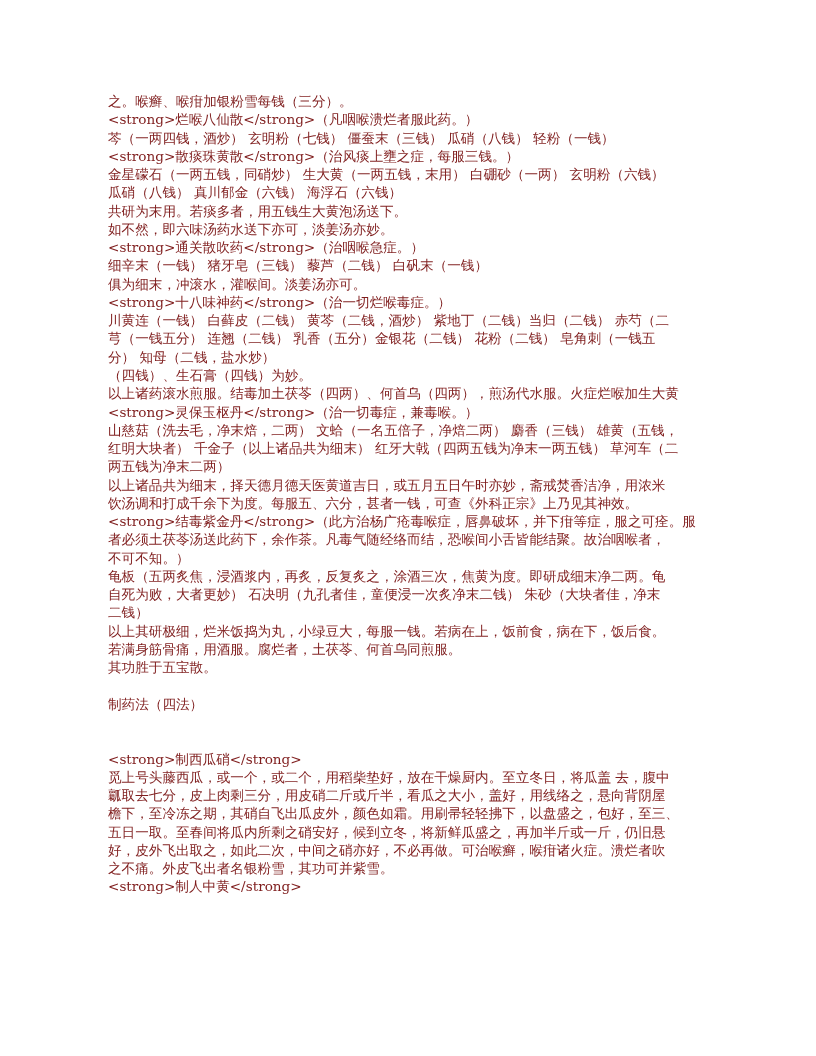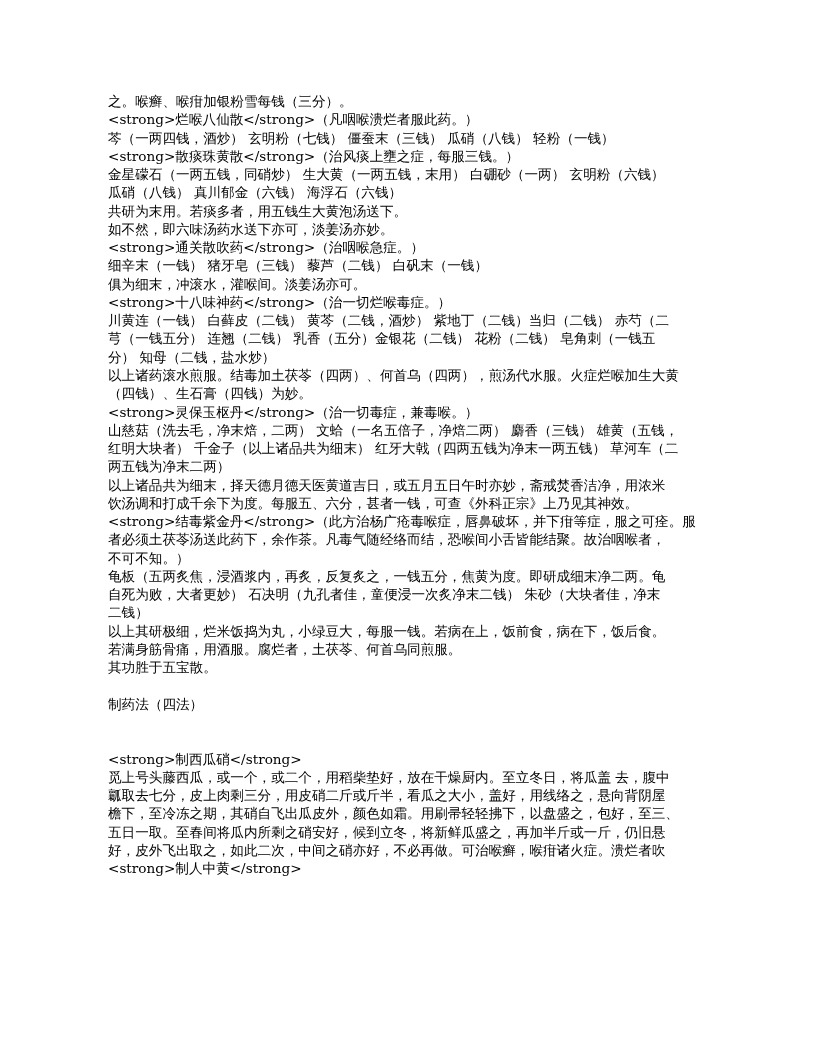--- a/index.html
+++ b/index.html
@@ -11,21 +11,21 @@
       width: 816px;
       height: 1056px;
       position: relative;
       overflow: hidden;
     }
     .page {
       position: absolute;
       left: 108px;
       top: 92px;
       width: 610px;
-      color: #000000;
+      color: #7f1d1d;
       font-family: "DejaVu Serif", "Liberation Serif", serif;
       font-size: 13.6px;
       line-height: 18.27px;
     }
     .line {
       display: block;
       white-space: pre;
       height: 18.27px;
       overflow: visible;
     }
@@ -45,41 +45,42 @@
   <span class="line">瓜硝（八钱） 真川郁金（六钱） 海浮石（六钱）</span>
   <span class="line">共研为末用。若痰多者，用五钱生大黄泡汤送下。</span>
   <span class="line">如不然，即六味汤药水送下亦可，淡姜汤亦妙。</span>
   <span class="line">&lt;strong&gt;通关散吹药&lt;/strong&gt;（治咽喉急症。）</span>
   <span class="line">细辛末（一钱） 猪牙皂（三钱） 藜芦（二钱） 白矾末（一钱）</span>
   <span class="line">俱为细末，冲滚水，灌喉间。淡姜汤亦可。</span>
   <span class="line">&lt;strong&gt;十八味神药&lt;/strong&gt;（治一切烂喉毒症。）</span>
   <span class="line">川黄连（一钱） 白藓皮（二钱） 黄芩（二钱，酒炒） 紫地丁（二钱）当归（二钱） 赤芍（二</span>
   <span class="line">芎（一钱五分） 连翘（二钱） 乳香（五分）金银花（二钱） 花粉（二钱） 皂角刺（一钱五</span>
   <span class="line">分） 知母（二钱，盐水炒）</span>
+  <span class="line">（四钱）、生石膏（四钱）为妙。</span>
   <span class="line">以上诸药滚水煎服。结毒加土茯苓（四两）、何首乌（四两），煎汤代水服。火症烂喉加生大黄</span>
-  <span class="line">（四钱）、生石膏（四钱）为妙。</span>
   <span class="line">&lt;strong&gt;灵保玉枢丹&lt;/strong&gt;（治一切毒症，兼毒喉。）</span>
   <span class="line">山慈菇（洗去毛，净末焙，二两） 文蛤（一名五倍子，净焙二两） 麝香（三钱） 雄黄（五钱，</span>
   <span class="line">红明大块者） 千金子（以上诸品共为细末） 红牙大戟（四两五钱为净末一两五钱） 草河车（二</span>
   <span class="line">两五钱为净末二两）</span>
   <span class="line">以上诸品共为细末，择天德月德天医黄道吉日，或五月五日午时亦妙，斋戒焚香洁净，用浓米</span>
   <span class="line">饮汤调和打成千余下为度。每服五、六分，甚者一钱，可查《外科正宗》上乃见其神效。</span>
   <span class="line">&lt;strong&gt;结毒紫金丹&lt;/strong&gt;（此方治杨广疮毒喉症，唇鼻破坏，并下疳等症，服之可痊。服</span>
   <span class="line">者必须土茯苓汤送此药下，余作茶。凡毒气随经络而结，恐喉间小舌皆能结聚。故治咽喉者，</span>
   <span class="line">不可不知。）</span>
-  <span class="line">龟板（五两炙焦，浸酒浆内，再炙，反复炙之，一钱五分，焦黄为度。即研成细末净二两。龟</span>
+  <span class="line">龟板（五两炙焦，浸酒浆内，再炙，反复炙之，涂酒三次，焦黄为度。即研成细末净二两。龟</span>
   <span class="line">自死为败，大者更妙） 石决明（九孔者佳，童便浸一次炙净末二钱） 朱砂（大块者佳，净末</span>
   <span class="line">二钱）</span>
   <span class="line">以上其研极细，烂米饭捣为丸，小绿豆大，每服一钱。若病在上，饭前食，病在下，饭后食。</span>
   <span class="line">若满身筋骨痛，用酒服。腐烂者，土茯苓、何首乌同煎服。</span>
   <span class="line">其功胜于五宝散。</span>
   <span class="line blank"></span>
   <span class="line">制药法（四法）</span>
   <span class="line blank"></span>
   <span class="line blank"></span>
   <span class="line">&lt;strong&gt;制西瓜硝&lt;/strong&gt;</span>
   <span class="line">觅上号头藤西瓜，或一个，或二个，用稻柴垫好，放在干燥厨内。至立冬日，将瓜盖 去，腹中</span>
   <span class="line">瓤取去七分，皮上肉剩三分，用皮硝二斤或斤半，看瓜之大小，盖好，用线络之，悬向背阴屋</span>
   <span class="line">檐下，至冷冻之期，其硝自飞出瓜皮外，颜色如霜。用刷帚轻轻拂下，以盘盛之，包好，至三、</span>
   <span class="line">五日一取。至春间将瓜内所剩之硝安好，候到立冬，将新鲜瓜盛之，再加半斤或一斤，仍旧悬</span>
   <span class="line">好，皮外飞出取之，如此二次，中间之硝亦好，不必再做。可治喉癣，喉疳诸火症。溃烂者吹</span>
+  <span class="line">之不痛。外皮飞出者名银粉雪，其功可并紫雪。</span>
   <span class="line">&lt;strong&gt;制人中黄&lt;/strong&gt;</span>
 </div>
 
 </body></html>

